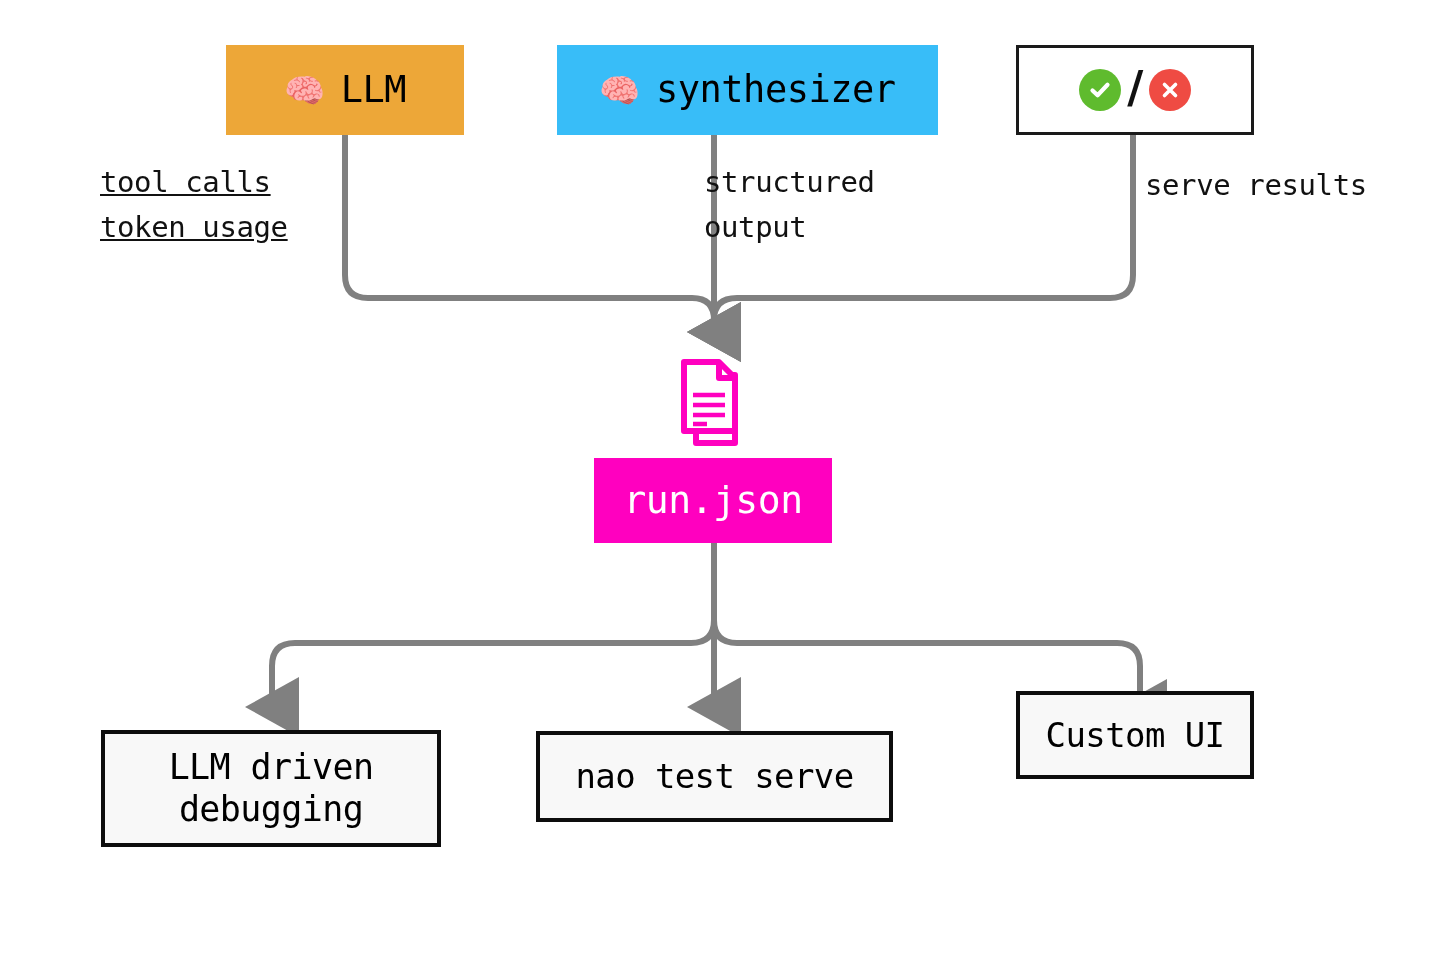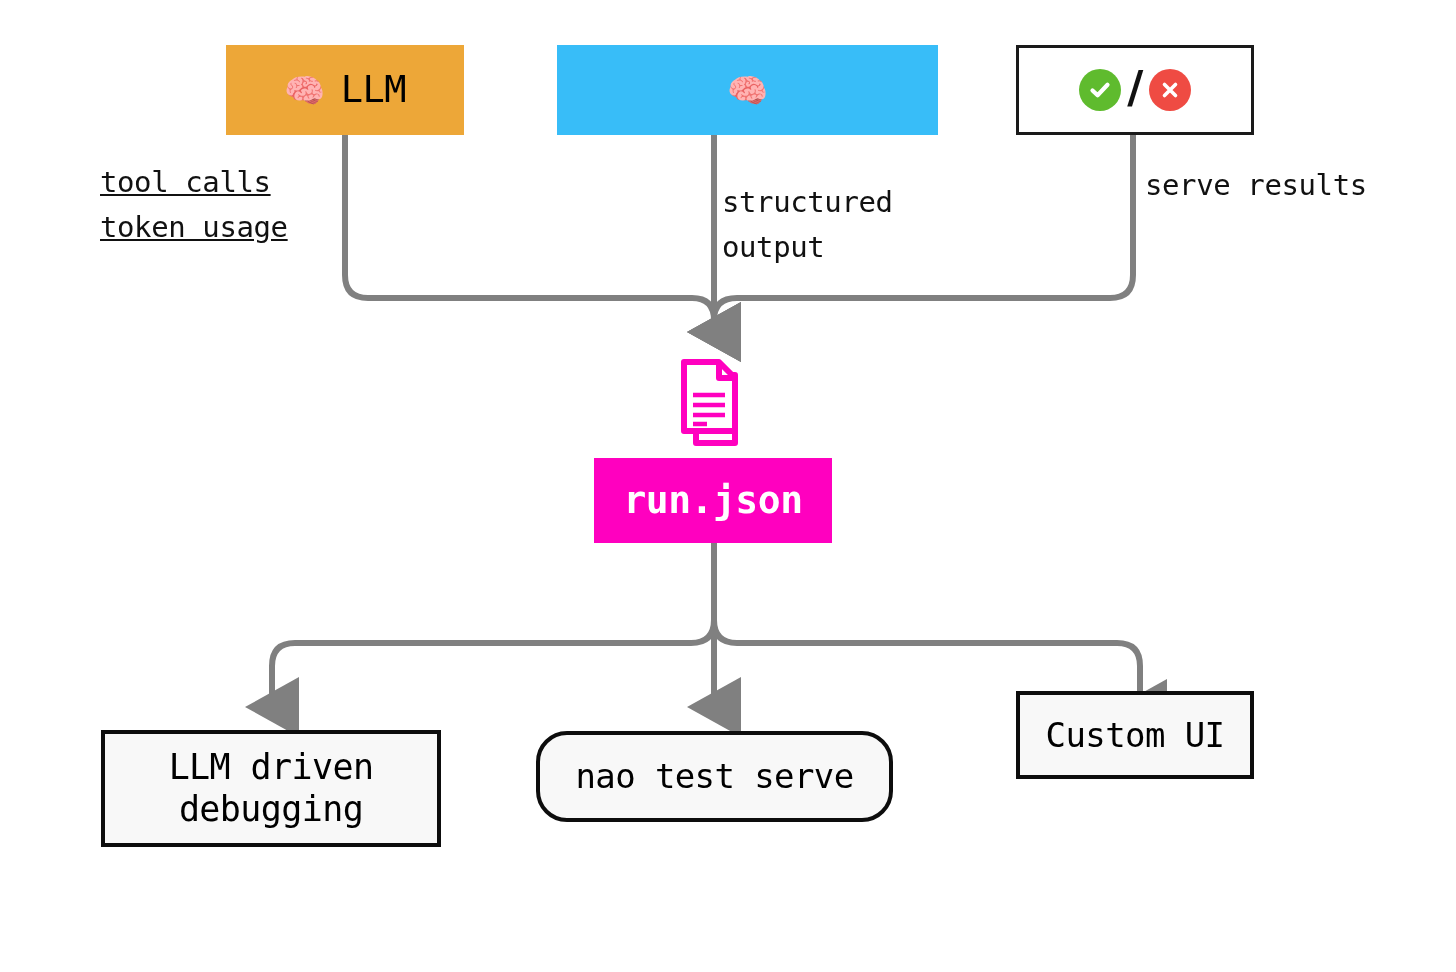--- a/index.html
+++ b/index.html
@@ -92,58 +92,57 @@
   
   .caption {
     position: absolute;
     font-size: 29px;
     color: #111111;
     line-height: 1.55;
     white-space: pre;
     letter-spacing: -0.4px;
   }
   .cap-left  { left: 100px; top: 160px; text-decoration: underline; }
-  .cap-mid   { left: 722px; top: 160px; margin-top: 20px; }
+  .cap-mid   { left: 704px; top: 160px; }
   .cap-right { left: 1145px; top: 163px; }
 
   
   .doc-icon {
     position: absolute;
     left: 679px;
     top: 357px;
     width: 70px;
     height: 92px;
   }
   .doc-icon svg { display: block; }
 
   
   .node-runjson {
     left: 594px; top: 458px; width: 238px; height: 85px;
     background: #FF00BF;
     color: #ffffff;
     font-size: 38px;
     letter-spacing: -0.5px;
-    font-weight: bold;
   }
 
   
   .sink {
     background: #F8F8F8;
     border: 4px solid #0d0d0d;
     color: #000000;
     font-size: 34px;
     letter-spacing: -0.6px;
     white-space: pre-line;
   }
   .node-debug {
     left: 101px; top: 730px; width: 340px; height: 117px;
     font-size: 35px;
   }
   .node-serve {
-    left: 536px; top: 731px; width: 357px; height: 91px; border-radius: 31px;
+    left: 536px; top: 731px; width: 357px; height: 91px;
   }
   .node-ui {
     left: 1016px; top: 691px; width: 238px; height: 88px;
   }
 </style>
 </head>
 <body>
 
 <div id="canvas">
 
@@ -167,20 +166,21 @@
     <path d="M714,543 L714,620 Q714,643 737,643 L1117,643 Q1140,643 1140,666 L1140,709" fill="none" stroke="#808080" stroke-width="6" stroke-linecap="butt" marker-end="url(#arrowhead)"></path>
   </svg>
 
   <div class="node src node-llm">
     <span class="emoji">🧠</span>
     <span>LLM</span>
   </div>
 
   <div class="node src node-synth">
     <span class="emoji">🧠</span>
+    <span>synthesizer</span>
   </div>
 
   <div class="node src node-tests">
     <span class="passfail">
       <span class="badge pass">
         <svg width="26" height="26" viewBox="0 0 26 26" aria-hidden="true">
           <path d="M5.5 13.4 L10.6 18.3 L20.5 7.8" fill="none" stroke="#ffffff" stroke-width="4.2" stroke-linecap="round" stroke-linejoin="round"></path>
         </svg>
       </span>
       <span class="slash">/</span>

